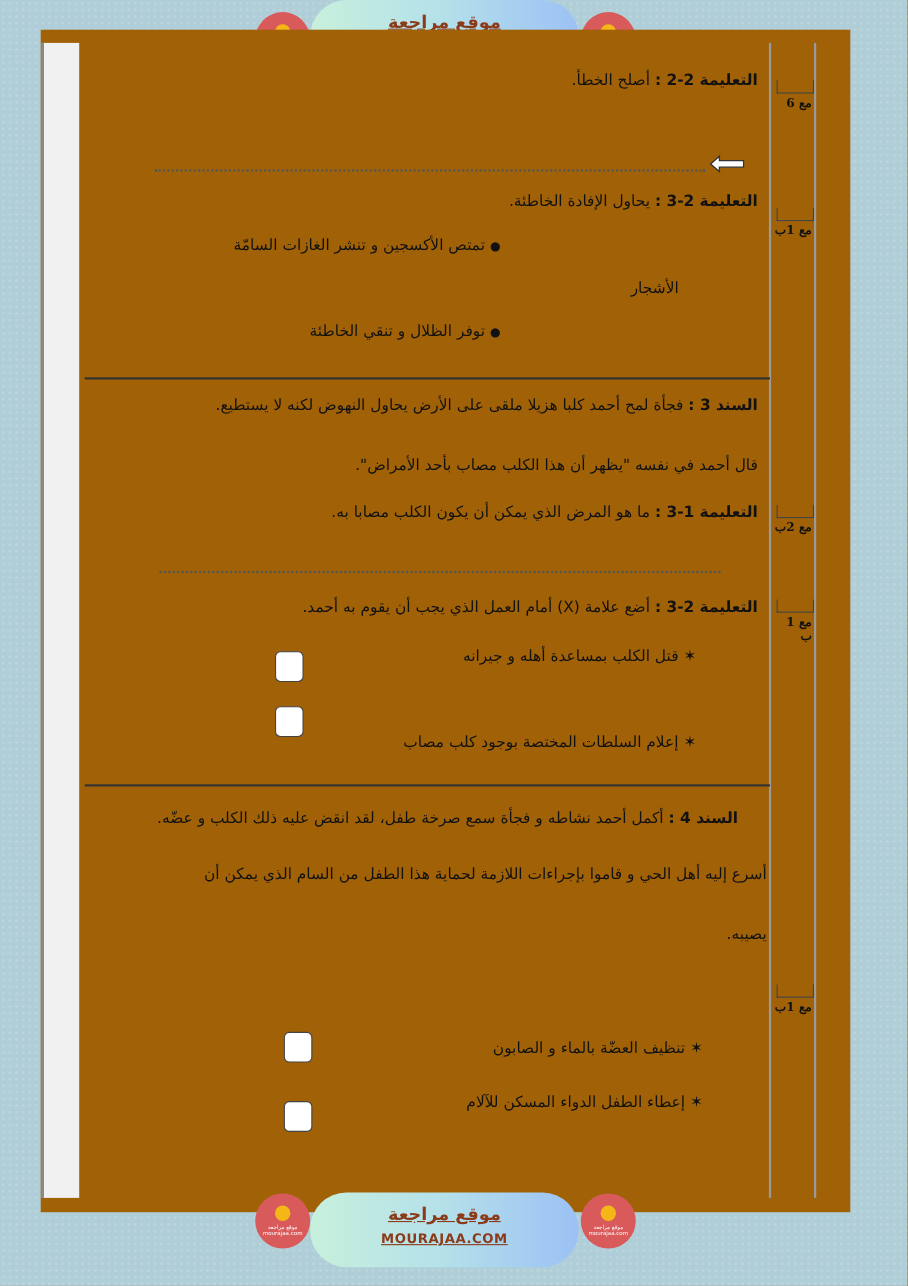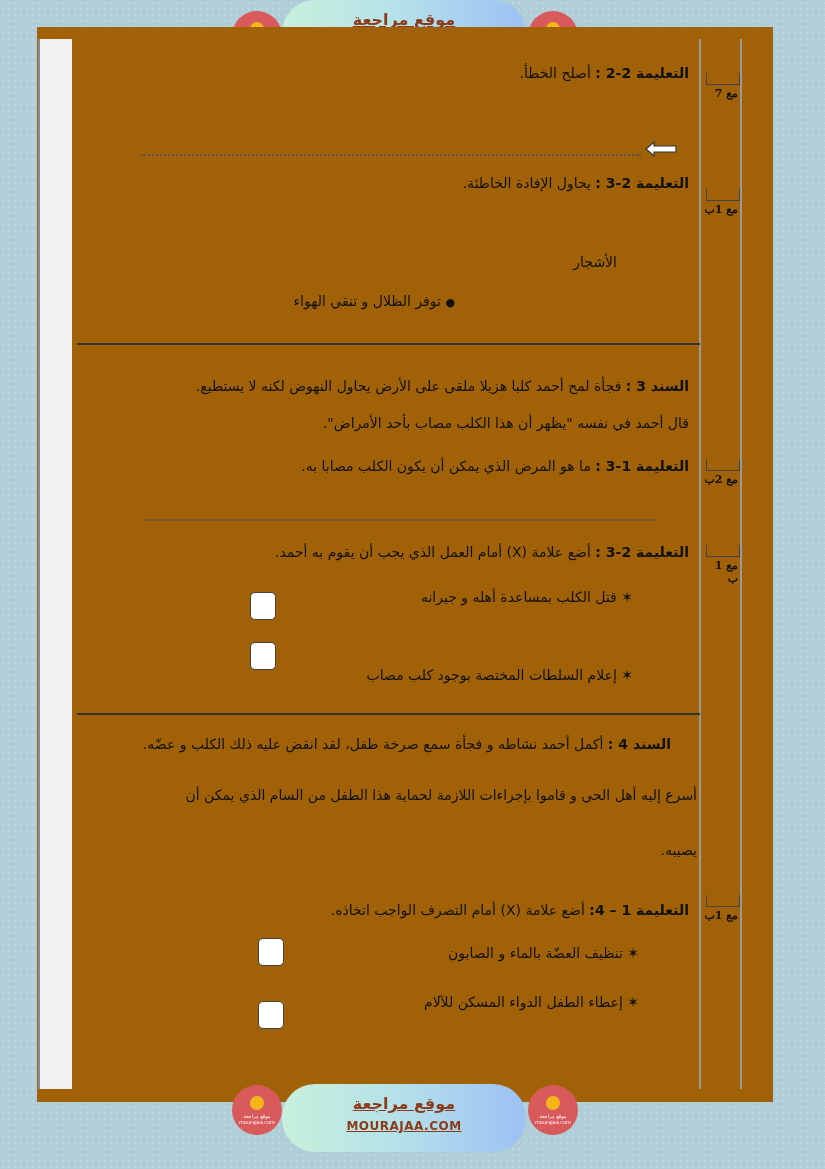--- a/index.html
+++ b/index.html
@@ -86,48 +86,52 @@
   <div class="gutter"></div>
   <div class="margin-col-l"></div>
   <div class="margin-col-r"></div>
 
   <div class="line" style="right:84px; top:38px;">
     <b>التعليمة 2-2 :</b>
     <span>أصلح الخطأ.</span>
   </div>
   <div class="score" style="top:46px;">
     <span class="bracket"></span>
-    <span>مع 7</span>
+    <span>مع 6</span>
   </div>
   <div class="dots" style="left:104px; width:500px; top:127px;"></div>
   <div class="arrow" style="left:608px; top:113px;">
     <svg width="32" height="18" viewBox="0 0 32 18">
       <path d="M1 9 L9 2 L9 6 L31 6 L31 12 L9 12 L9 16 Z" fill="#fff" stroke="#333" stroke-width="1.2"></path>
     </svg>
   </div>
 
   <div class="line" style="right:84px; top:148px;">
     <b>التعليمة 2-3 :</b>
     <span>يحاول الإفادة الخاطئة.</span>
   </div>
   <div class="score" style="top:162px;">
     <span class="bracket"></span>
     <span>مع 1ب</span>
   </div>
+  <div class="line" style="right:318px; top:188px;">
+    <span style="font-size:11px;">●</span>
+    <span>تمتص الأكسجين و تنشر الغازات السامّة</span>
+  </div>
   <div class="line" style="right:156px; top:227px;">
     <span>الأشجار</span>
   </div>
   <div class="line" style="right:318px; top:266px;">
     <span style="font-size:11px;">●</span>
-    <span>توفر الظلال و تنقي الهواء</span>
+    <span>توفر الظلال و تنقي الخاطئة</span>
   </div>
 
   <div class="hr" style="top:316px;"></div>
 
-  <div class="line" style="right:84px; top:351px;">
+  <div class="line" style="right:84px; top:334px;">
     <b>السند 3 :</b>
     <span>فجأة لمح أحمد كلبا هزيلا ملقى على الأرض يحاول النهوض لكنه لا يستطيع.</span>
   </div>
   <div class="line" style="right:84px; top:388px;">
     <span>قال أحمد في نفسه "يظهر أن هذا الكلب مصاب بأحد الأمراض".</span>
   </div>
 
   <div class="line" style="right:84px; top:431px;">
     <b>التعليمة 1-3 :</b>
     <span>ما هو المرض الذي يمكن أن يكون الكلب مصابا به.</span>
@@ -163,24 +167,20 @@
     <b>السند 4 :</b>
     <span>أكمل أحمد نشاطه و فجأة سمع صرخة طفل، لقد انقض عليه ذلك الكلب و عضّه.</span>
   </div>
   <div class="line" style="right:76px; top:760px;">
     <span>أسرع إليه أهل الحي و قاموا بإجراءات اللازمة لحماية هذا الطفل من السام الذي يمكن أن</span>
   </div>
   <div class="line" style="right:76px; top:815px;">
     <span>يصيبه.</span>
   </div>
 
-  <div class="line" style="right:84px; top:875px;">
-    <b>التعليمة 1 – 4:</b>
-    <span>أضع علامة (X) أمام التصرف الواجب اتخاذه.</span>
-  </div>
   <div class="score" style="top:868px;">
     <span class="bracket"></span>
     <span>مع 1ب</span>
   </div>
   <div class="line" style="right:134px; top:918px;">
     <span>✶</span>
     <span>تنظيف العضّة بالماء و الصابون</span>
   </div>
   <div class="checkbox" style="left:221px; top:911px;"></div>
   <div class="line" style="right:134px; top:967px;">

